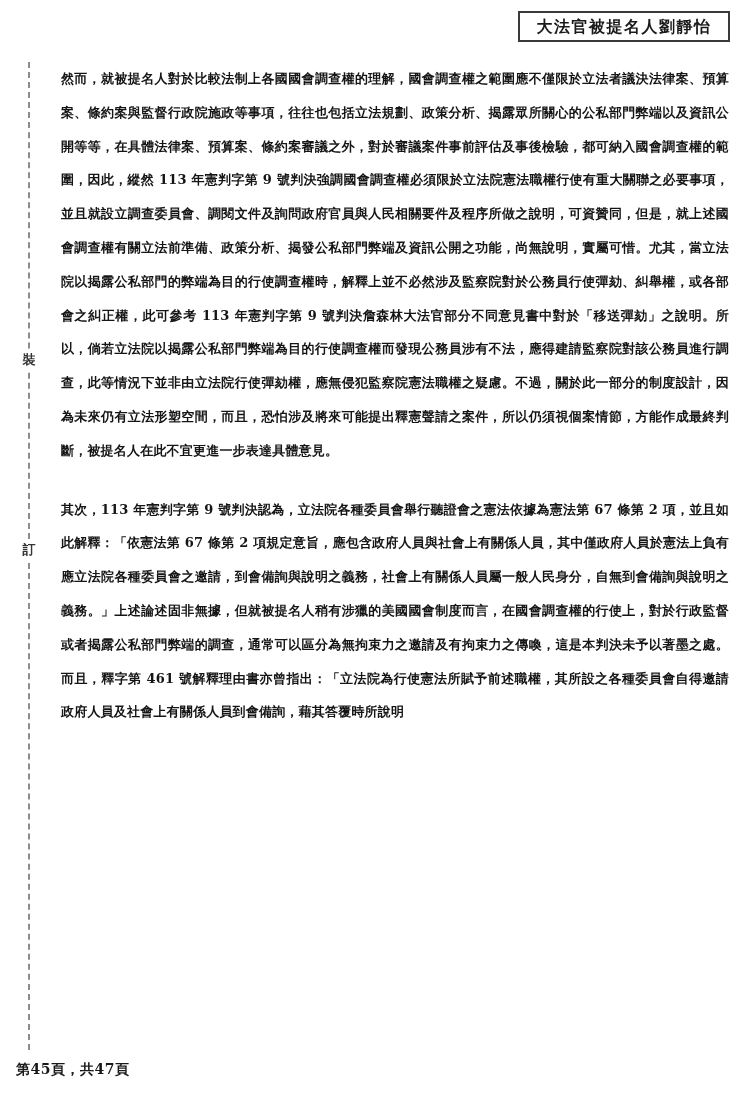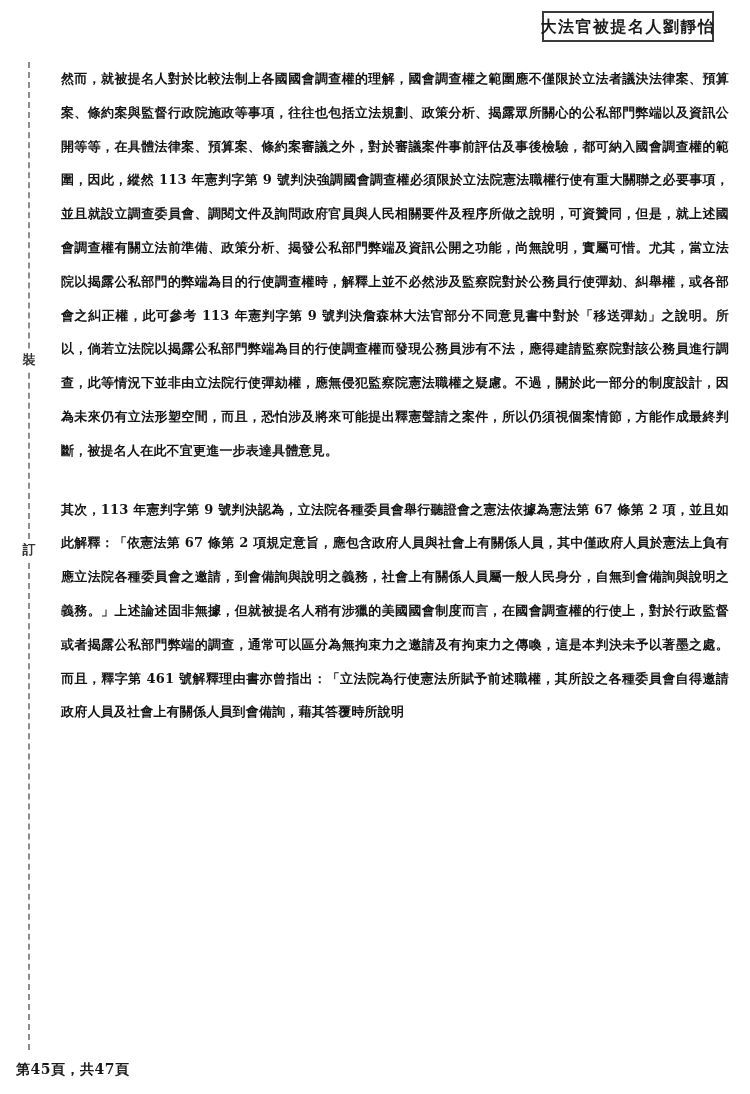--- a/index.html
+++ b/index.html
@@ -16,28 +16,27 @@
     height: 1094px;
     background: #ffffff;
     overflow: hidden;
   }
 
   
   #header-title-box {
     position: absolute;
     left: 518px;
     top: 11px;
-    width: 172px;
+    width: 212px;
     height: 31px;
     border: 2px solid #3a3a3a;
     box-sizing: border-box;
     display: flex;
     align-items: center;
     justify-content: center;
-    margin-left: 24px;
   }
   #header-title-text {
     font-family: "DejaVu Serif", "Liberation Serif", serif;
     font-size: 16px;
     font-weight: 700;
     letter-spacing: 1.5px;
     color: #1a1a1a;
     white-space: nowrap;
     line-height: 1;
   }

